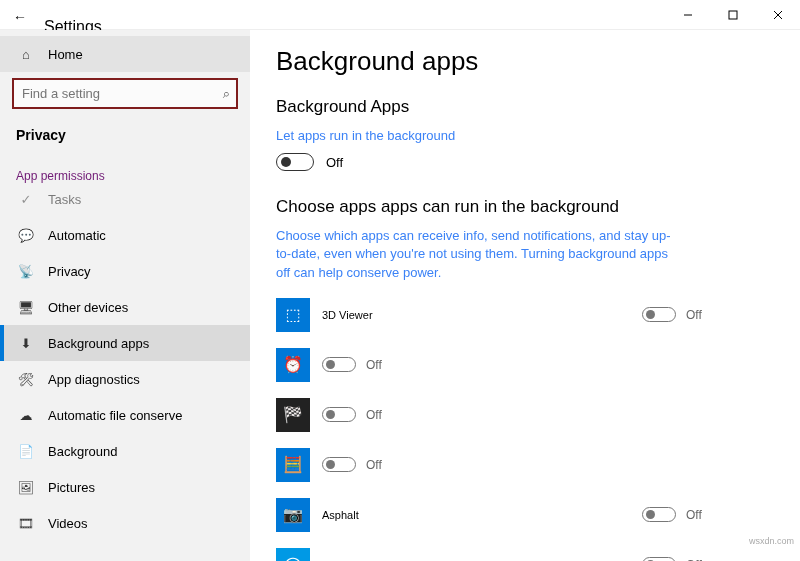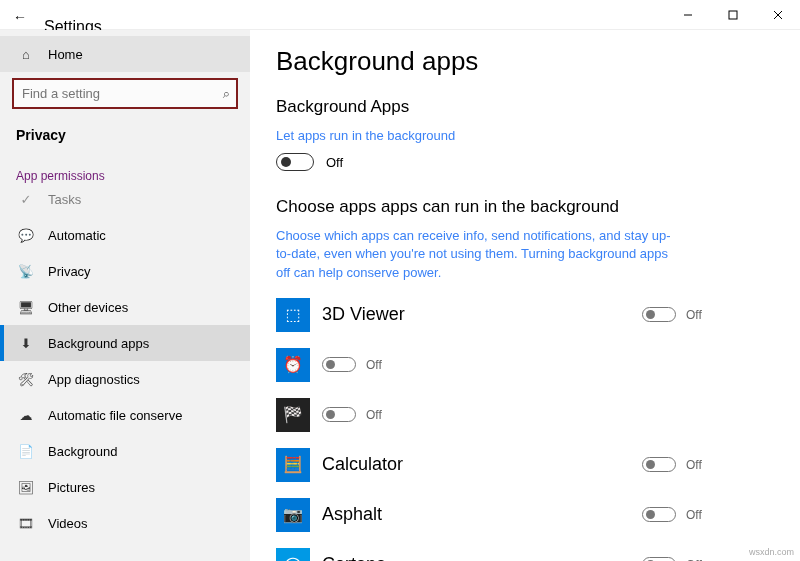--- a/index.html
+++ b/index.html
@@ -36,27 +36,27 @@
 h2.subhead { font-size: 17px; font-weight: 400; margin-bottom: 10px; }
 .desc { font-size: 13px; color: #3b82f6; margin-bottom: 8px; line-height: 1.4; max-width: 400px; }
 
 .master-toggle { display: flex; align-items: center; gap: 12px; margin-bottom: 26px; }
 .toggle { width: 38px; height: 18px; border: 1px solid #333; border-radius: 10px; position: relative; background: #fff; }
 .toggle .knob { width: 10px; height: 10px; border-radius: 50%; background: #333; position: absolute; top: 3px; left: 4px; }
 .toggle-label { font-size: 13px; }
 
 .app-row { display: flex; align-items: center; padding: 8px 0; gap: 12px; max-width: 430px; }
 .app-icon { width: 34px; height: 34px; background: #0078d7; display: flex; align-items: center; justify-content: center; color: #fff; font-size: 16px; }
-.app-name { flex: 1; font-size: 18px; }
+.app-name { flex: 1; font-size: 11px; }
 .row-toggle-wrap { display: flex; align-items: center; gap: 10px; }
 .toggle.small { width: 34px; height: 15px; border-color: #777; }
 .toggle.small .knob { width: 9px; height: 9px; top: 2px; left: 3px; background: #777; }
 .off-label { font-size: 12px; color: #666; width: 20px; }
 
-.watermark { position: fixed; right: 6px; bottom: 4px; font-size: 9px; color: #aaa; }
+.watermark { position: fixed; right: 6px; bottom: 15px; font-size: 9px; color: #aaa; }
 </style>
 </head>
 <body>
 
 <div class="titlebar">
   <div class="back">←</div>
   <div class="title">Settings</div>
   <div class="spacer"></div>
   <div class="winbtn">
       <svg width="10" height="10">
@@ -171,21 +171,20 @@
           <div class="app-icon" style="background:#222">🏁</div>
           <div class="row-toggle-wrap">
             <div class="toggle small">
               <div class="knob"></div>
             </div>
             <span class="off-label">Off</span>
           </div>
         </div>
         <div class="app-row">
           <div class="app-icon" style="background:#0078d7">🧮</div>
-          <div class="app-name">Calculator</div>
           <div class="row-toggle-wrap">
             <div class="toggle small">
               <div class="knob"></div>
             </div>
             <span class="off-label">Off</span>
           </div>
         </div>
         <div class="app-row">
           <div class="app-icon" style="background:#0078d7">📷</div>
           <div class="app-name">Asphalt</div>

